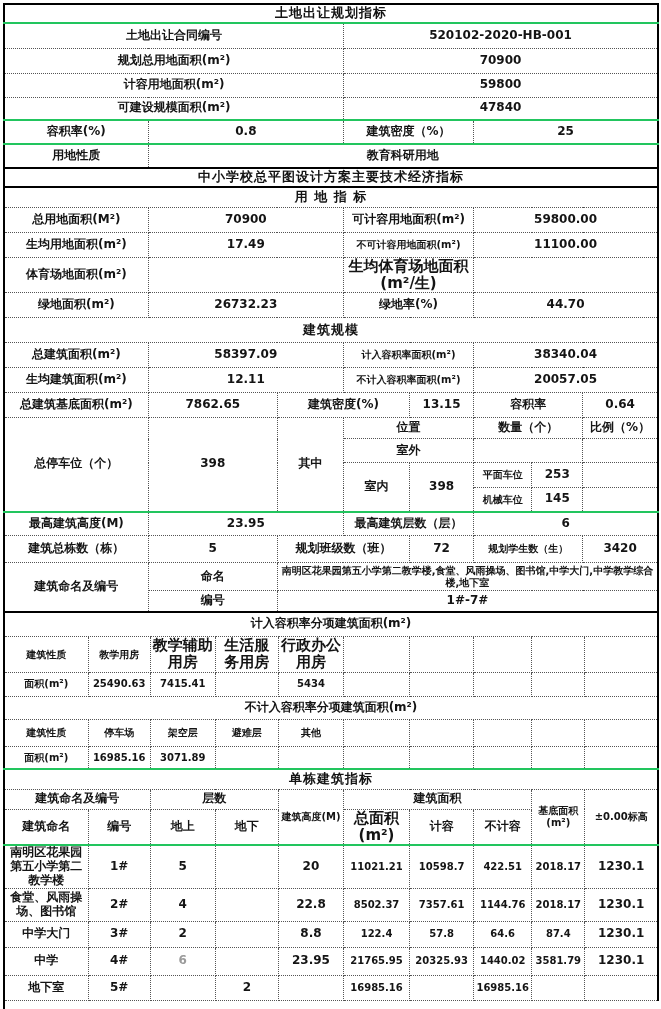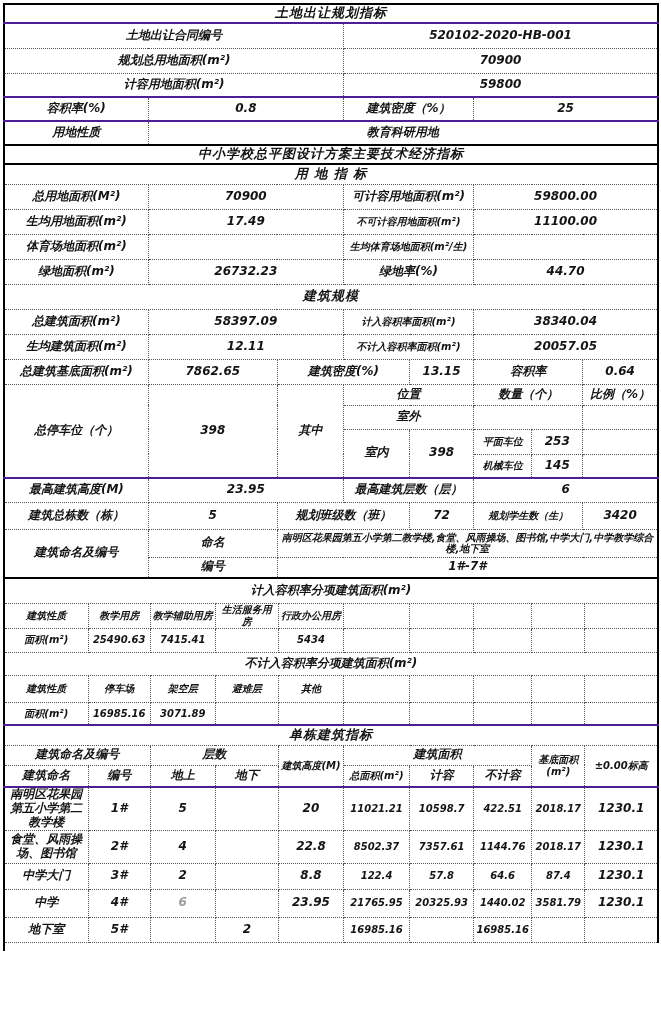--- a/index.html
+++ b/index.html
@@ -1,27 +1,27 @@
 <!DOCTYPE html>
 <html><head>
 <meta charset="utf-8">
 <style>
   html,body{margin:0;padding:0;background:#fff;}
   .page{width:661px;height:1009px;background:#fff;position:relative;overflow:hidden;
         font-family:"DejaVu Sans",sans-serif;font-weight:700;color:#141414;}
   .inner{padding:3px 2px 0 2px;}
-  table.tbl{border-collapse:collapse;table-layout:fixed;width:656px;margin-left:1px;font-style:italic;}
+  table.tbl{border-collapse:collapse;table-layout:fixed;width:656px;margin-left:1px;}
   table.tbl{border:2px solid #000;}
   table.tbl + table.tbl{margin-top:-2px;}
   td{border:1px dotted #555;text-align:center;vertical-align:middle;
      font-size:12px;line-height:1.15;padding:0 2px;overflow:hidden;word-break:break-all;}
   td.ttl{font-size:13px;letter-spacing:1px;}
-  td.st{border-top:2px solid #4c1d95;}
+  td.st{border-top:2px solid #22c55e;}
   td.sm{font-size:10px;}
-  td.xs{font-size:10px;}
+  td.xs{font-size:15px;}
   td.gray{color:#9b9b9b;}
   .nob{border-bottom:0 !important;padding-left:8px;}
   .sidebars{height:8px;width:656px;margin-left:1px;border-left:2px solid #000;border-right:2px solid #000;}
 </style>
 </head>
 <body>
 
 <div class="page">
 <div class="inner">
 
@@ -40,20 +40,24 @@
       <td colspan="2" class="st">土地出让合同编号</td>
       <td colspan="2" class="st">520102-2020-HB-001</td>
     </tr>
     <tr style="height:25px">
       <td colspan="2">规划总用地面积(m²)</td>
       <td colspan="2">70900</td>
     </tr>
     <tr style="height:24px">
       <td colspan="2">计容用地面积(m²)</td>
       <td colspan="2">59800</td>
+    </tr>
+    <tr style="height:23px">
+      <td colspan="2">可建设规模面积(m²)</td>
+      <td colspan="2">47840</td>
     </tr>
     <tr style="height:24px">
       <td class="st">容积率(%)</td>
       <td class="st">0.8</td>
       <td class="st">建筑密度（%）</td>
       <td class="st">25</td>
     </tr>
     <tr style="height:24px">
       <td class="st">用地性质</td>
       <td colspan="3" class="st">教育科研用地</td>

